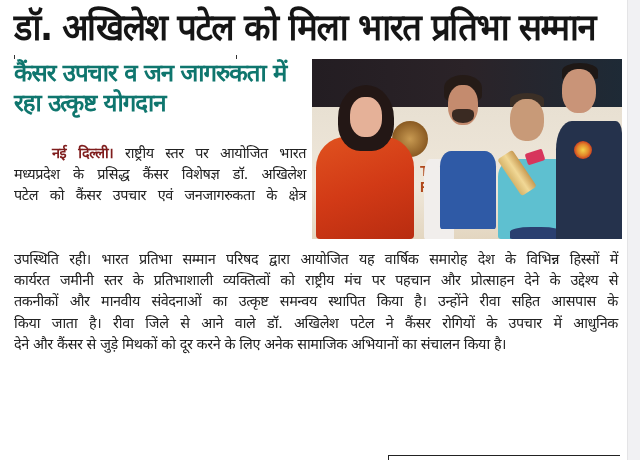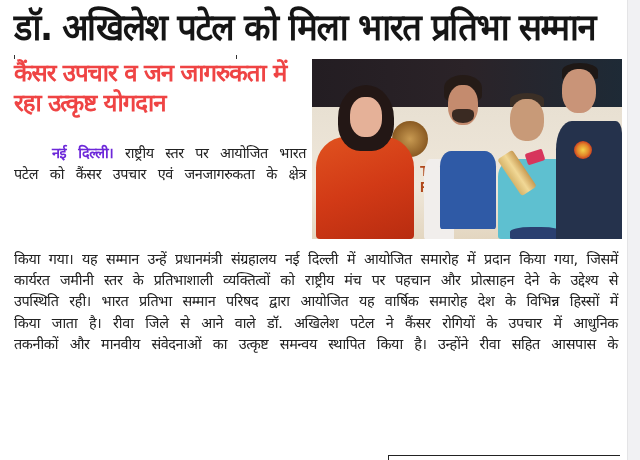--- a/index.html
+++ b/index.html
@@ -50,21 +50,21 @@
     .subhead {
       position: absolute;
       left: 14px;
       top: 58px;
       width: 292px;
       font-family: "DejaVu Sans", sans-serif;
       font-weight: bold;
       font-size: 24px;
       line-height: 30px;
       letter-spacing: -1px;
-      color: #ef4444;
+      color: #0f766e;
     }
     .photo {
       position: absolute;
       left: 312px;
       top: 59px;
       width: 310px;
       height: 180px;
       background: #2a2226;
       overflow: hidden;
     }
@@ -158,21 +158,21 @@
       white-space: nowrap;
       text-align: justify;
       text-align-last: justify;
       height: 21.2px;
     }
     .line.first {
       padding-left: 38px;
     }
     .dateline {
       font-weight: bold;
-      color: #6d28d9;
+      color: #7f1d1d;
     }
     .line.lastline {
       text-align-last: left;
     }
     .bottom-rule {
       position: absolute;
       left: 388px;
       top: 455px;
       width: 232px;
       height: 1px;
@@ -225,25 +225,26 @@
   <div class="person p4-body"></div>
   <div class="person p4-hair"></div>
   <div class="person p4-face"></div>
   <div class="person p4-rosette"></div>
   <div class="award"></div>
   <div class="award-box"></div>
 </div>
 
 <div class="body-text col-text">
   <span class="line first"><span class="dateline">नई दिल्ली।</span><span> राष्ट्रीय स्तर पर आयोजित भारत</span></span>
+  <span class="line">मध्यप्रदेश के प्रसिद्ध कैंसर विशेषज्ञ डॉ. अखिलेश</span>
   <span class="line">पटेल को कैंसर उपचार एवं जनजागरुकता के क्षेत्र</span>
 </div>
 
 <div class="body-text full-text">
-  <span class="line">किया गया। यह सम्मान उन्हें प्रधानमंत्री संग्रहालय नई दिल्ली में आयोजित समारोह में प्रदान किया गया, जिसमें</span>
+  <span class="line">उपस्थिति रही। भारत प्रतिभा सम्मान परिषद द्वारा आयोजित यह वार्षिक समारोह देश के विभिन्न हिस्सों में</span>
   <span class="line">कार्यरत जमीनी स्तर के प्रतिभाशाली व्यक्तित्वों को राष्ट्रीय मंच पर पहचान और प्रोत्साहन देने के उद्देश्य से</span>
-  <span class="line">उपस्थिति रही। भारत प्रतिभा सम्मान परिषद द्वारा आयोजित यह वार्षिक समारोह देश के विभिन्न हिस्सों में</span>
+  <span class="line">तकनीकों और मानवीय संवेदनाओं का उत्कृष्ट समन्वय स्थापित किया है। उन्होंने रीवा सहित आसपास के</span>
   <span class="line">किया जाता है।  रीवा जिले से आने वाले डॉ. अखिलेश पटेल ने कैंसर रोगियों के उपचार में आधुनिक</span>
-  <span class="line">तकनीकों और मानवीय संवेदनाओं का उत्कृष्ट समन्वय स्थापित किया है। उन्होंने रीवा सहित आसपास के</span>
+  <span class="line lastline">देने और कैंसर से जुड़े मिथकों को दूर करने के लिए अनेक सामाजिक अभियानों का संचालन किया है।</span>
 </div>
 
 <div class="bottom-rule"></div>
 <div class="bottom-rule-side"></div>
 
 </body></html>

